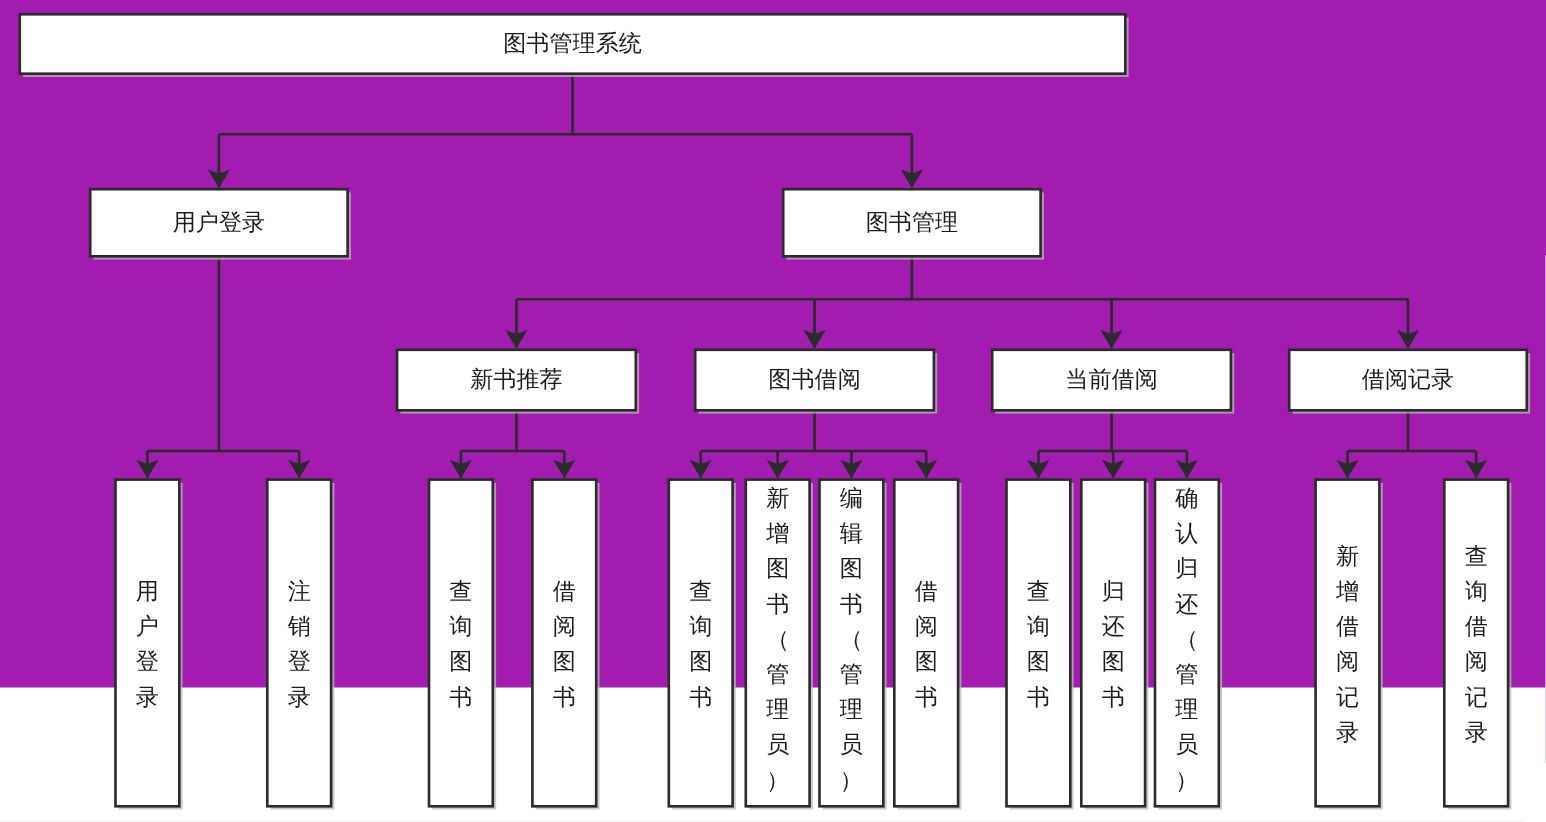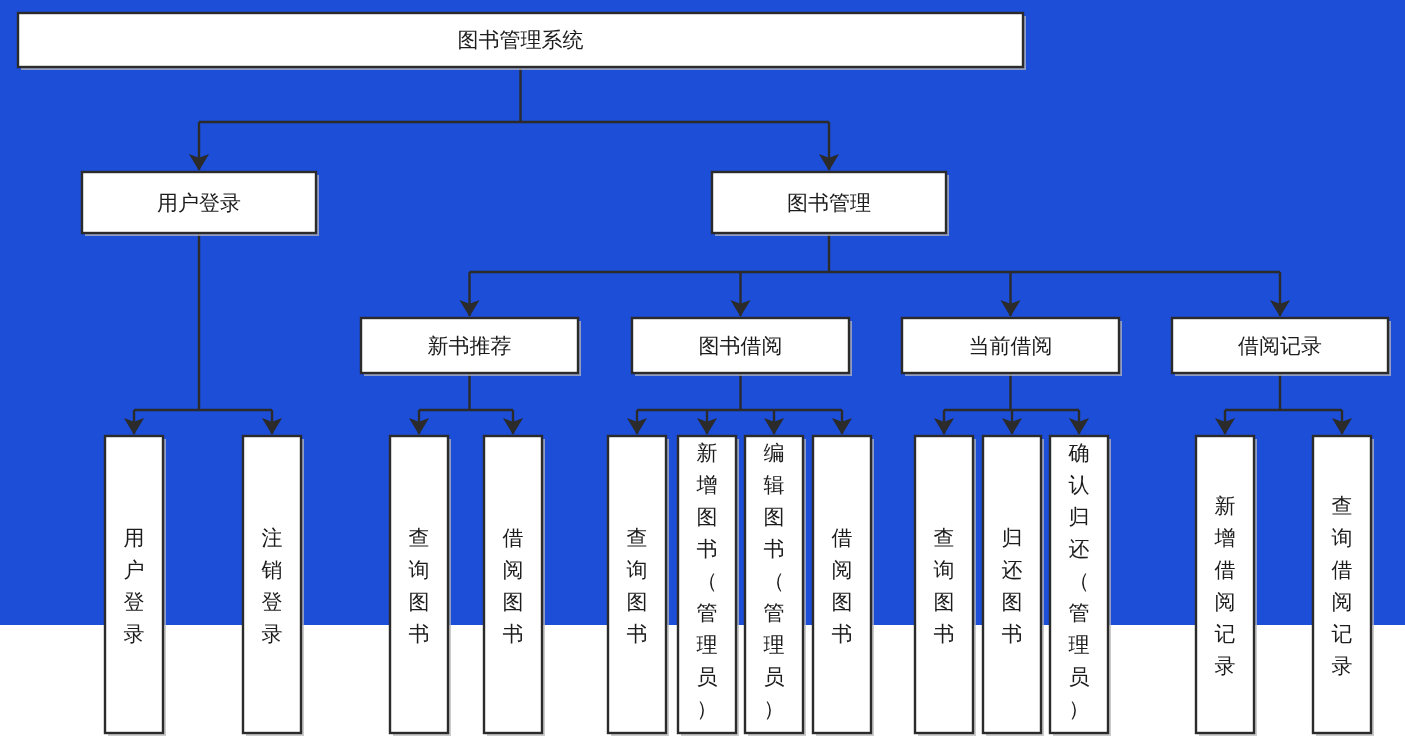--- a/index.html
+++ b/index.html
@@ -1,20 +1,20 @@
 <!DOCTYPE html>
 <html><head>
 <meta charset="utf-8">
 <style>
   html,body{margin:0;padding:0;background:#ffffff;}
   body{
     font-family:"DejaVu Sans","Liberation Sans",sans-serif;
     width:1405px;height:747px;overflow:hidden;
   }
-  #diagram-root{position:relative;width:1405px;height:625px;background:#1d4ed8;}
+  #diagram-root{position:relative;width:1405px;height:625px;background:#a21caf;}
   svg.diagram{position:absolute;left:0;top:0;width:1405px;height:747px;display:block;}
 
   .node-rect{
     fill:#ffffff;
     stroke:#2b2b2b;
     stroke-width:2.4;
   }
   .node-shadow{
     fill:#b9b9b9;
     opacity:.75;

